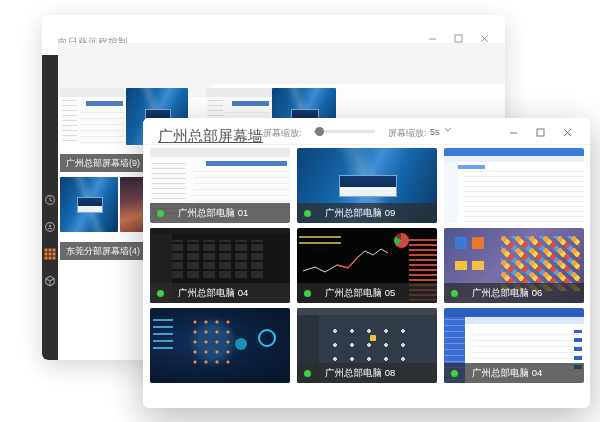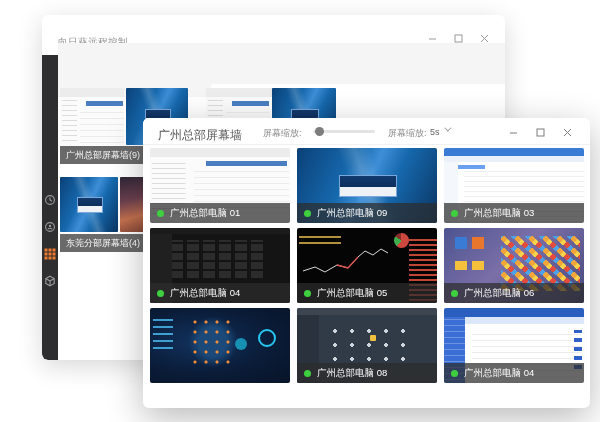--- a/index.html
+++ b/index.html
@@ -24,44 +24,44 @@
   .search-bar{position:absolute;left:153px;top:41px;width:295px;height:17px;background:#fff;border-radius:2px;}
   .search-skel{position:absolute;left:8px;top:4px;width:80px;height:9px;background:#e8e8e8;border-radius:4.5px;}
 
   .bw-sidebar{position:absolute;left:0;top:40px;bottom:0;width:16px;background:var(--sidebar-bg);
     border-bottom-left-radius:6px;}
   .sb-ic{position:absolute;left:2px;width:12px;height:12px;}
 
   
   .thumb{position:absolute;border-radius:1px;overflow:hidden;}
   .badge{position:absolute;height:18px;width:100px;background:var(--badge-bg);color:#fff;
-    font-size:9px;line-height:18px;padding-left:6px;white-space:nowrap;overflow:hidden;}
+    font-size:9px;line-height:18px;padding-left:6px;white-space:nowrap;overflow:hidden;margin-top:8px;}
 
   
   .front-win{position:absolute;left:143px;top:118px;width:447px;height:290px;background:#fff;
     border-radius:6px;box-shadow:0 10px 36px rgba(0,0,0,.28);overflow:hidden;z-index:5;}
   .fw-titlebar{position:absolute;left:0;top:0;right:0;height:27px;background:#fff;border-bottom:1px solid #f1f1f1;}
-  .fw-title{position:absolute;left:15px;top:9px;font-size:12px;color:#555;}
+  .fw-title{position:absolute;left:15px;top:9px;font-size:15px;color:#555;text-decoration:underline;}
   .fw-label{position:absolute;top:9px;font-size:9px;color:#888;}
   .lbl-zoom{left:120px;}
   .lbl-refresh{left:245px;}
   .fw-slider{position:absolute;left:170px;top:12px;width:62px;height:3px;background:#e3e3e3;border-radius:2px;cursor:pointer;}
   .fw-knob{position:absolute;left:2px;top:-3px;width:9px;height:9px;border-radius:50%;background:#7c7c7c;}
   .fw-dd{position:absolute;left:287px;top:9px;font-size:9px;color:#666;display:flex;gap:4px;cursor:pointer;}
   .caret{width:5px;height:5px;border-right:1px solid #999;border-bottom:1px solid #999;
     transform:rotate(45deg) translateY(-2px);display:inline-block;}
   .front-win .win-ctrls{right:18px;top:9px;gap:17px;}
 
   .grid{position:absolute;left:7px;top:30px;display:grid;
     grid-template-columns:repeat(3,140px);grid-auto-rows:75px;column-gap:7px;row-gap:5px;}
   .tile{position:relative;border-radius:2px;overflow:hidden;background:#ddd;cursor:pointer;}
   .tile-bar{position:absolute;left:0;right:0;bottom:0;height:20px;background:rgba(45,45,45,.72);
     display:flex;align-items:center;}
   .dot{width:7px;height:7px;border-radius:50%;background:var(--online);margin-left:7px;flex:0 0 auto;}
-  .tile-label{color:#fff;font-size:9.5px;margin-left:6px;white-space:nowrap;}
+  .tile-label{color:#fff;font-size:9.5px;margin-left:14px;white-space:nowrap;}
 
   
   .art{position:absolute;inset:0;}
   .art-explorer{background-color:#fbfbfb;background-repeat:no-repeat;
     background-image:
       linear-gradient(#ececec,#ececec),
       linear-gradient(#4a7ec0,#4a7ec0),
       repeating-linear-gradient(0deg,#dcdcdc 0 1px,transparent 1px 5px),
       repeating-linear-gradient(0deg,#ececec 0 1px,transparent 1px 6px);
     background-size:100% 9px,58% 5px,24% 72%,68% 58%;
@@ -268,24 +268,20 @@
       <div class="tile">
         <div class="art art-win10"></div>
         <div class="tile-bar">
           <span class="dot"></span>
           <span class="tile-label">广州总部电脑 09</span>
         </div>
       </div>
 
       <div class="tile">
         <div class="art art-admin"></div>
-        <div class="tile-bar">
-          <span class="dot"></span>
-          <span class="tile-label">广州总部电脑 03</span>
-        </div>
       </div>
 
       <div class="tile">
         <div class="art art-console"></div>
         <div class="tile-bar">
           <span class="dot"></span>
           <span class="tile-label">广州总部电脑 04</span>
         </div>
       </div>
 

